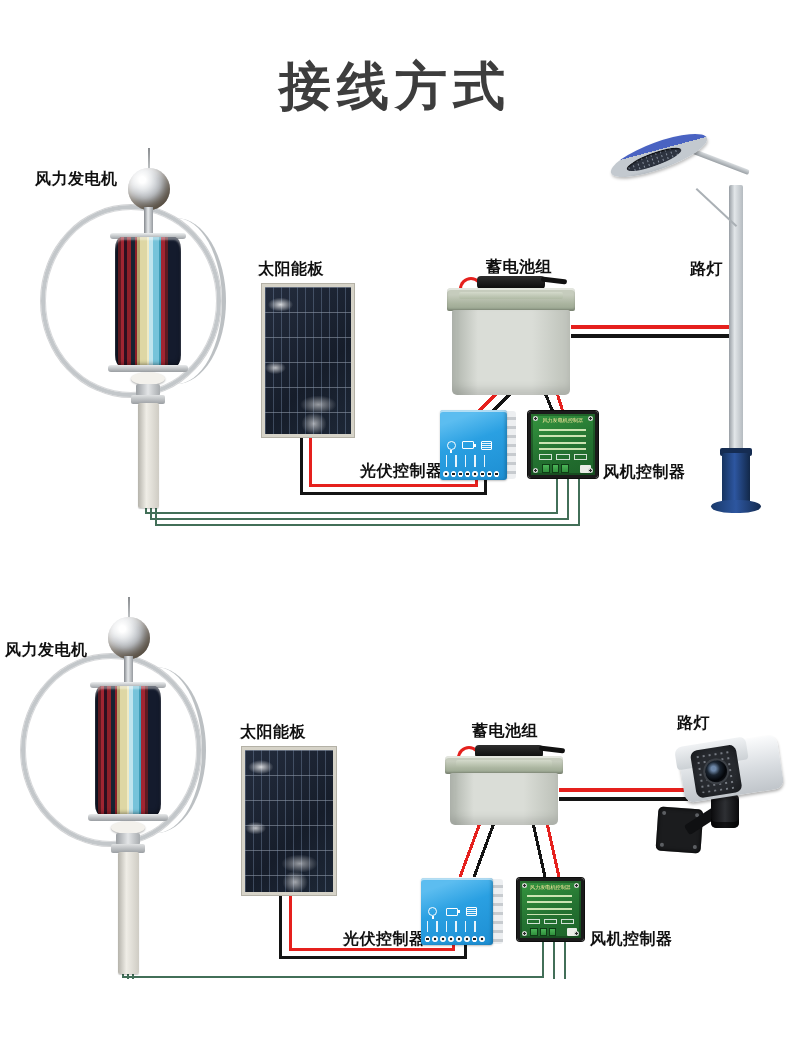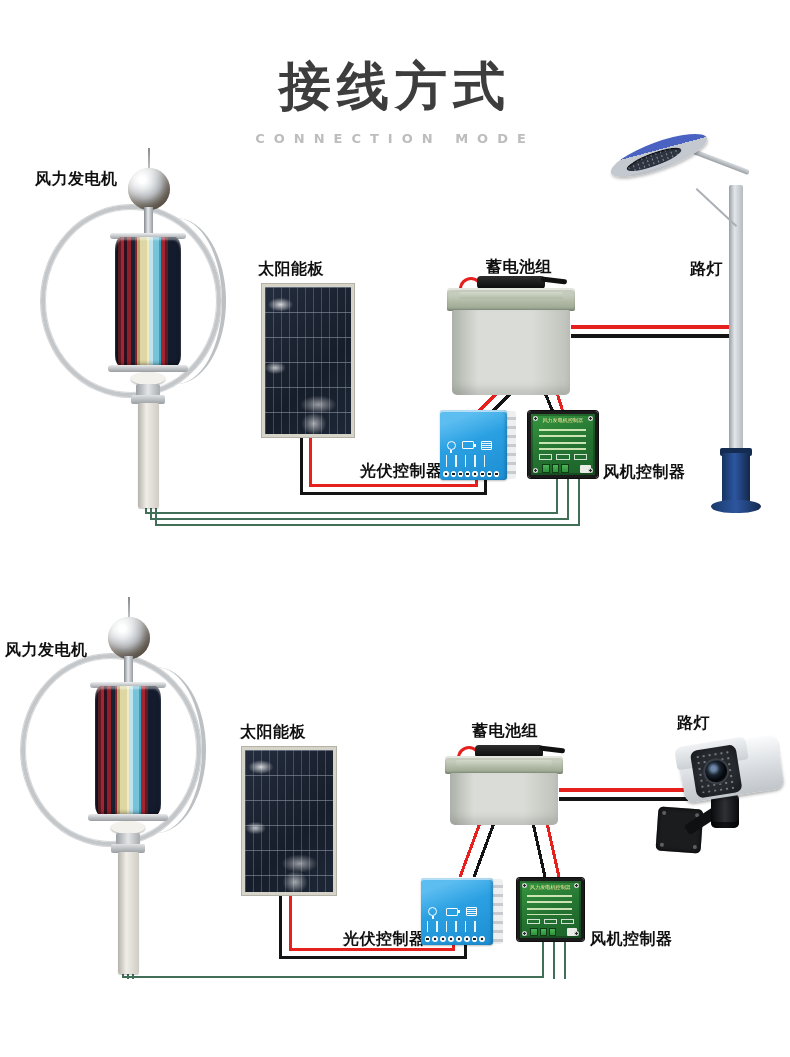--- a/index.html
+++ b/index.html
@@ -157,21 +157,20 @@
                background-image:radial-gradient(circle, rgba(125,130,138,.9) 1px, transparent 1.4px); background-size:6px 6px; }
   .cam-lens { position:absolute; left:10px; top:11px; width:26px; height:26px; border-radius:50%; border:2px solid #3c4046;
               background:radial-gradient(circle at 40% 36%, #6d87a8 0 12%, #1a2430 34%, #04060a 62%, #23262b 100%); }
 </style>
 </head>
 <body>
 
 <div id="stage">
 
   <div class="title">接线方式</div>
-  <div class="subtitle">CONNECTION MODE</div>
 
   <svg id="wires" width="790" height="1057" viewBox="0 0 790 1057">
 
     <polyline class="wire-k w3" points="301,436 301,493 485,493 485,478"></polyline>
     <polyline class="wire-r w3" points="310,436 310,485 476,485 476,478"></polyline>
     <polyline class="wire-r w4" points="571,327 732,327"></polyline>
     <polyline class="wire-k w4" points="571,336 732,336"></polyline>
     <polyline class="wire-r w3" points="497,393 478,412"></polyline>
     <polyline class="wire-k w3" points="511,393 492,412"></polyline>
     <polyline class="wire-k w3" points="545,393 553,412"></polyline>

